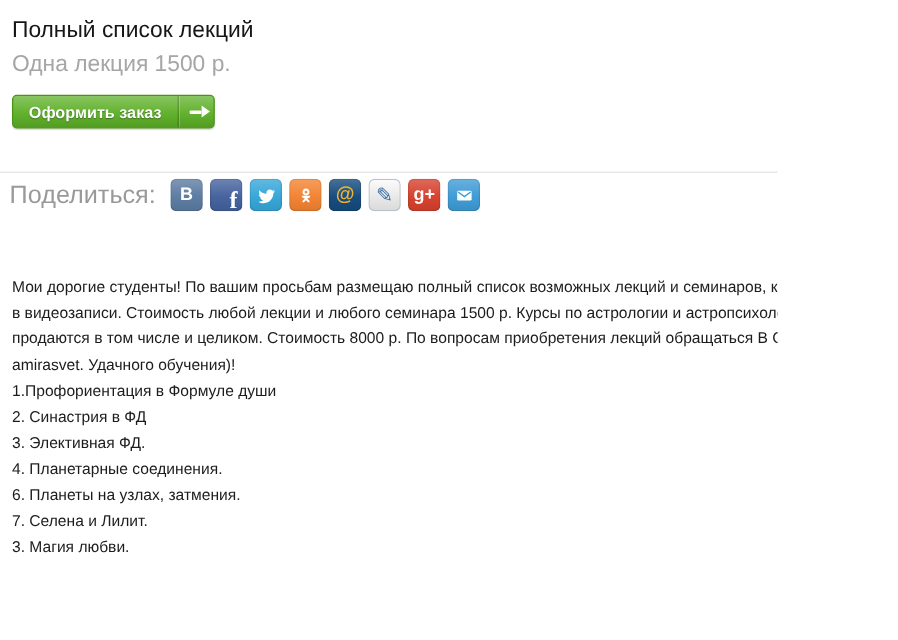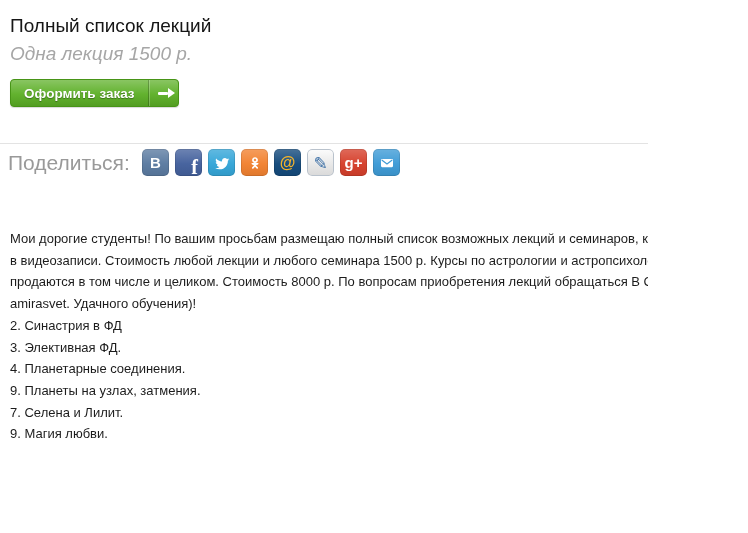--- a/index.html
+++ b/index.html
@@ -14,21 +14,20 @@
   
   .page-title{
     margin:14px 0 0 10px;
     font-size:19px;line-height:24px;
     font-weight:400;color:#161616;
   }
   .page-subtitle{
     margin:4px 0 0 10px;
     font-size:19px;line-height:24px;
     color:var(--c-muted,#a6a6a6);
-    font-style:italic;
   }
   .order-btn{
     margin:13px 0 0 10px;
     display:inline-flex;align-items:center;
     height:26px;
     border:1px solid #479417;border-radius:4px;
     background-color:var(--c-accent_green,#5caf26);
     background-image:linear-gradient(rgba(255,255,255,.28),rgba(255,255,255,.04) 55%,rgba(0,0,0,.10));
     color:#fff;font-weight:bold;font-size:13.5px;
     text-shadow:0 1px 1px rgba(0,0,0,.35);
@@ -157,21 +156,22 @@
           <rect x="4" y="6.5" width="16" height="11" rx="1.5" fill="#fff"></rect>
           <path d="M5 8l7 5.2L19 8" stroke="#3e9bd6" stroke-width="1.6" fill="none"></path>
         </svg>
       </span>
 
     </div>
   </div>
 
   <div class="content">
     <div class="intro-text">Мои дорогие студенты! По вашим просьбам размещаю полный список возможных лекций и семинаров, которые есть в видеозаписи. Стоимость любой лекции и любого семинара 1500 р. Курсы по астрологии и астропсихологии продаются в том числе и целиком. Стоимость 8000 р. По вопросам приобретения лекций обращаться В СКАЙП!!!! amirasvet. Удачного обучения)!</div>
+    <div class="lecture-item">1.Профориентация в Формуле души</div>
     <div class="lecture-item">2. Синастрия в ФД</div>
     <div class="lecture-item">3. Элективная ФД.</div>
     <div class="lecture-item">4. Планетарные соединения.</div>
-    <div class="lecture-item">9. Планеты на узлах, затмения.</div>
+    <div class="lecture-item">6. Планеты на узлах, затмения.</div>
     <div class="lecture-item">7. Селена и Лилит.</div>
-    <div class="lecture-item">9. Магия любви.</div>
+    <div class="lecture-item">3. Магия любви.</div>
   </div>
 
 </div>
 
 </body></html>

